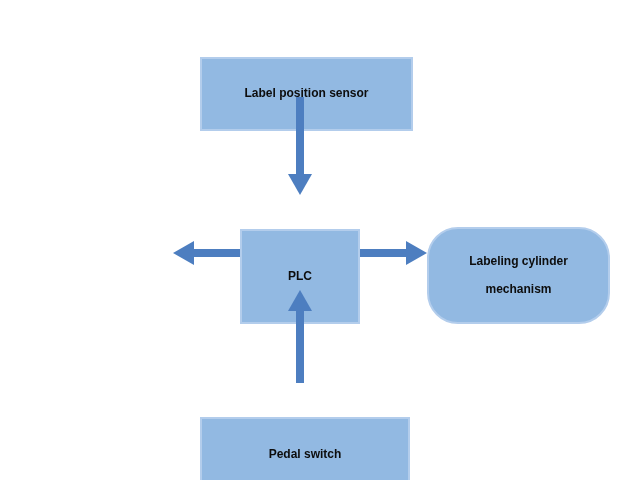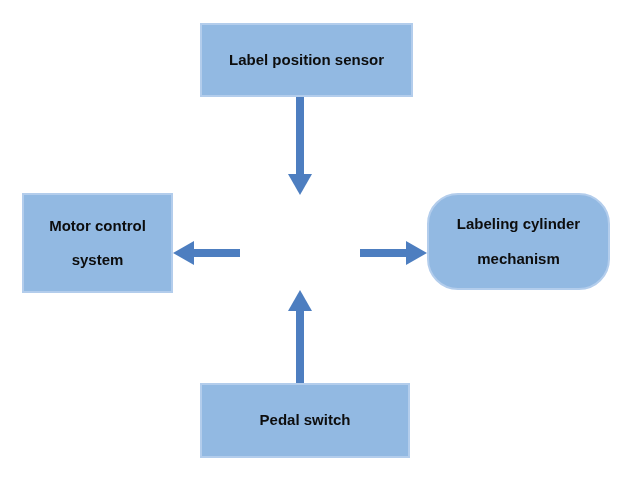--- a/index.html
+++ b/index.html
@@ -15,26 +15,27 @@
     font-family:"Liberation Sans", sans-serif;
     overflow:hidden;
   }
   .canvas{position:relative;width:640px;height:480px;background:var(--bg);}
   .node{
     position:absolute;
     background:var(--box-fill);
     border:2px solid var(--box-border);
     color:var(--text);
     font-weight:bold;
-    font-size:15px;
+    font-size:12px;
     display:flex;align-items:center;justify-content:center;
     text-align:center;
     box-sizing:border-box;
     line-height:2.3;
     padding:12px 14px;
+    margin-top:34px;
   }
   .node-top   {left:200px; top:23px;  width:213px; height:74px;}
   .node-left  {left:22px;  top:193px; width:151px; height:100px;}
   .node-center{left:240px; top:195px; width:120px; height:95px;}
   .node-right {left:427px; top:193px; width:183px; height:97px;border-radius:31px;}
   .node-bottom{left:200px; top:383px; width:210px; height:75px;}
 
   .arrow{position:absolute;}
   .shaft{position:absolute;background:var(--arrow);}
   .head{position:absolute;width:0;height:0;}
@@ -72,22 +73,22 @@
     border-left:21px solid var(--arrow);
   }
 </style>
 </head>
 <body>
 
 <div class="canvas">
 
   <div class="node node-top">Label position sensor</div>
 
-  <div class="node node-left">Motor control system</div>
 
+  <div class="node node-center">PLC</div>
 
   <div class="node node-right">Labeling cylinder mechanism</div>
 
   <div class="node node-bottom">Pedal switch</div>
 
   <div class="arrow arrow-down">
     <div class="shaft"></div>
     <div class="head head-down"></div>
   </div>
 

